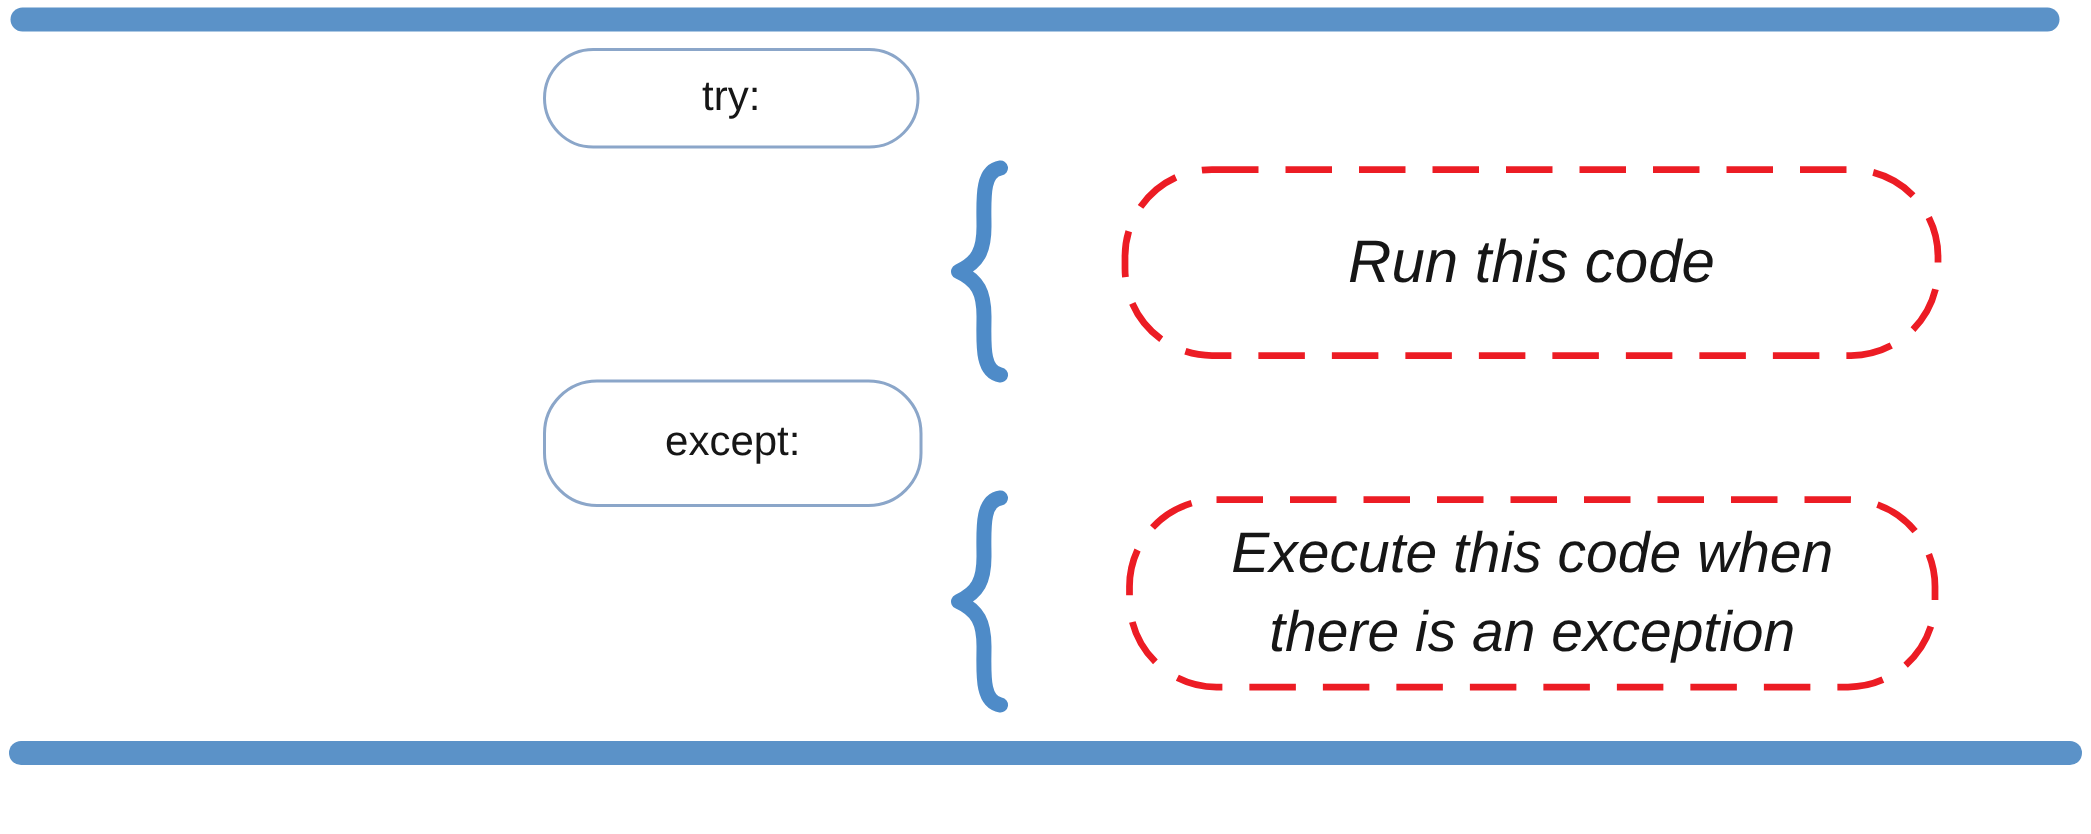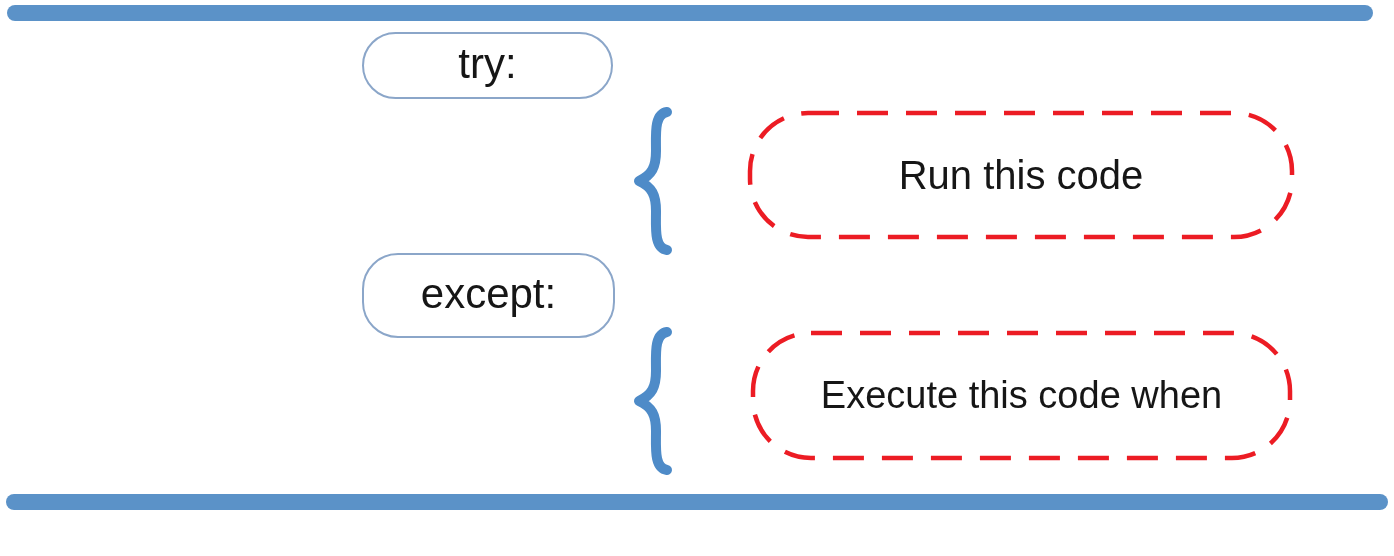--- a/index.html
+++ b/index.html
@@ -40,21 +40,21 @@
     border-radius:36px;
     background:var(--background);
     display:flex;
     align-items:center;
     justify-content:center;
     box-sizing:border-box;
   }
   .pill.try{left:362px;top:32px;width:251px;height:67px;}
   .pill.except{left:362px;top:253px;width:253px;height:85px;}
   .pill-label{
-    font-size:42px;
+    font-size:28px;
     color:var(--text-black);
     line-height:1;
     padding-bottom:4px;
   }
 
   
   .brace{
     position:absolute;
     width:50px;
     height:150px;
@@ -70,22 +70,22 @@
   .brace.b1{left:628px;top:106px;}
   .brace.b2{left:628px;top:326px;}
 
   
   .dashed-box{
     position:absolute;
     display:flex;
     align-items:center;
     justify-content:center;
   }
-  .dashed-box.box1{left:747px;top:110px;width:548px;height:130px;}
-  .dashed-box.box2{left:750px;top:330px;width:543px;height:131px;}
+  .dashed-box.box1{left:747px;top:110px;width:548px;height:130px;font-style:italic;}
+  .dashed-box.box2{left:750px;top:330px;width:543px;height:131px;font-style:italic;}
   .dash-border{
     position:absolute;
     left:0;top:0;
     width:100%;height:100%;
   }
   .dash-border rect{
     fill:none;
     stroke:var(--dashed-red);
     stroke-width:4.5;
     stroke-dasharray:31 18;
@@ -129,18 +129,19 @@
   <svg class="brace b2" viewBox="0 0 50 150" aria-hidden="true">
     <path d="M 39 6 C 26 8 28 28 28 45 C 28 61 24 69 11 75 C 24 81 28 89 28 105 C 28 122 26 142 39 144"></path>
   </svg>
 
   <div class="dashed-box box2">
     <svg class="dash-border" viewBox="0 0 543 131" preserveAspectRatio="none" aria-hidden="true">
       <rect x="3" y="3" width="537" height="125" rx="58" ry="58"></rect>
     </svg>
     <div class="box-label two-line">
       <span class="line">Execute this code when</span>
+      <span class="line">there is an exception</span>
     </div>
   </div>
 
   <div class="hbar bottom"></div>
 
 </div>
 
 </body></html>

